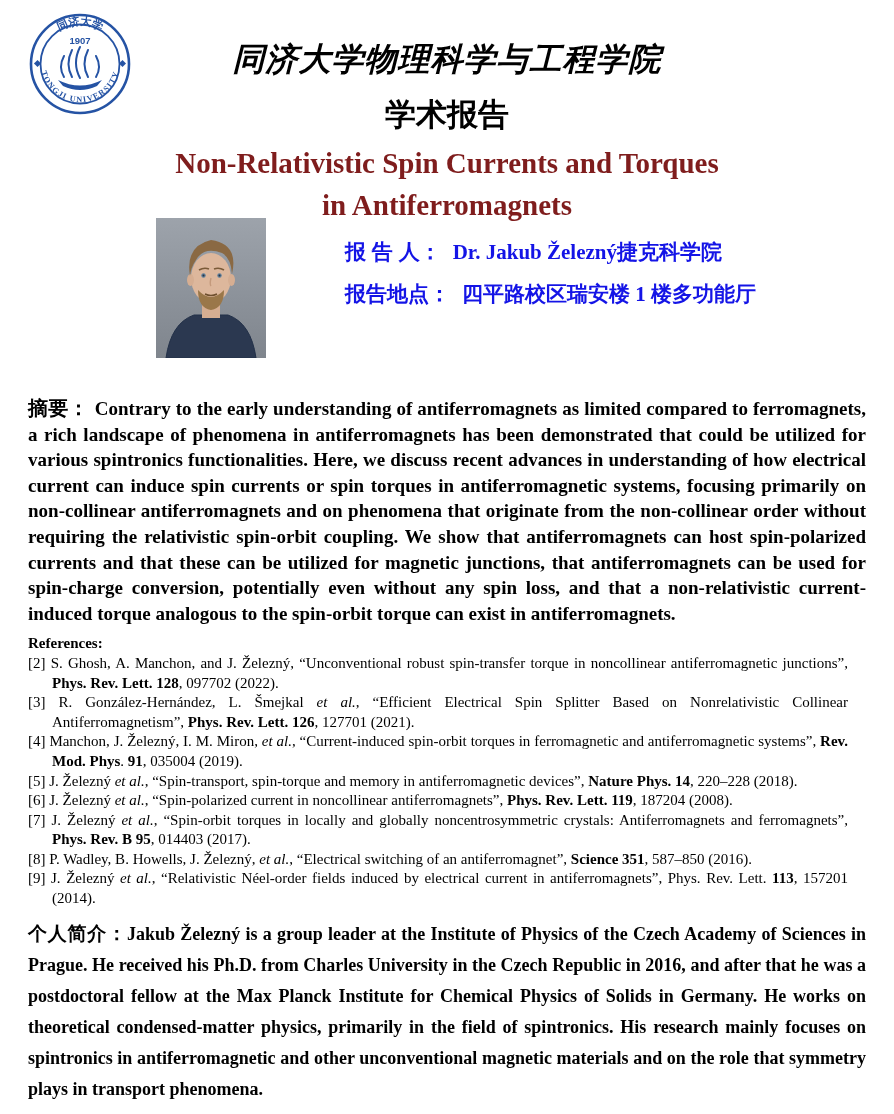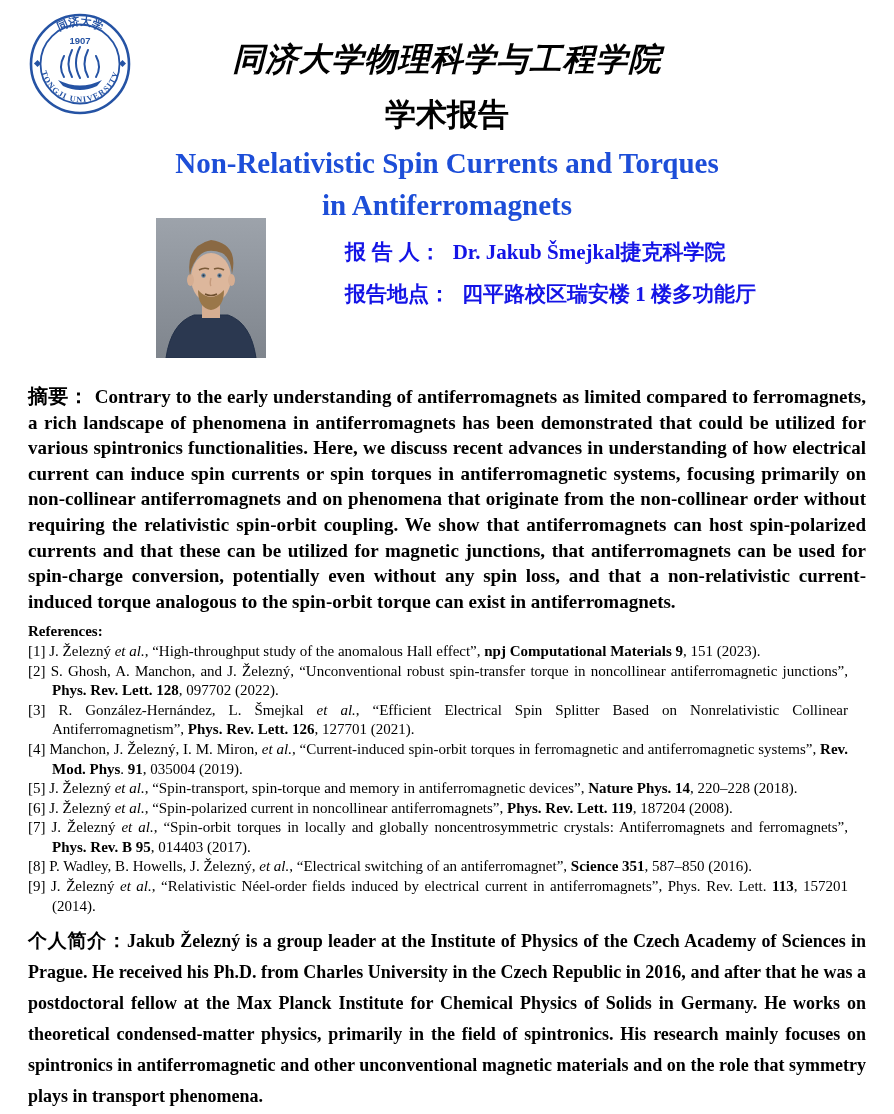--- a/index.html
+++ b/index.html
@@ -34,21 +34,21 @@
   .seminar-title {
     font-family: "Liberation Sans", sans-serif;
     font-weight: 900;
     font-size: 31px;
     line-height: 38px;
     margin-top: 16px;
   }
   .main-title {
     margin-top: 8px;
     text-align: center;
-    color: #1d4ed8;
+    color: #7f1d1d;
     font-weight: bold;
     font-size: 29px;
     line-height: 42px;
     font-family: "Liberation Serif", serif;
   }
 
   
   .speaker-section { position: relative; height: 142px; }
   .photo-frame {
     position: absolute;
@@ -63,21 +63,21 @@
     font-size: 21px;
     line-height: 41px;
     color: #1414e6;
   }
   .info-label { font-family: "Liberation Sans", sans-serif; margin-right: 12px; }
   .info-value { font-family: "Liberation Serif", serif; }
   .info-extra { font-family: "Liberation Sans", sans-serif; }
 
   
   .abstract {
-    margin: 16px 28px 0 28px;
+    margin: 28px 28px 0 28px;
     text-align: justify;
     font-weight: bold;
     font-size: 19px;
     line-height: 25.6px;
   }
   .abstract-label {
     font-family: "Liberation Sans", sans-serif;
     font-size: 20px;
     margin-right: 6px;
   }
@@ -183,33 +183,32 @@
         <circle cx="47.5" cy="57.5" r="1" fill="#2b3440"></circle>
         <circle cx="63.5" cy="57.5" r="1" fill="#2b3440"></circle>
 
         <path d="M 55,60 q -1.5,6 0,8" stroke="#c49a7c" stroke-width="1.4" fill="none"></path>
 
         <path d="M 42,72 Q 55,86 68,72 Q 68,90 55,92 Q 42,90 42,72 Z" fill="#9a7749"></path>
         <path d="M 49,76 q 6,3 12,0" stroke="#6e4f2e" stroke-width="1.5" fill="none"></path>
       </svg>
     </div>
     <div class="speaker-info">
-        <div class="info-line"><span class="info-label">报 告 人：</span><span class="info-value">Dr. Jakub Šmejkal</span><span class="info-extra">捷克科学院</span></div>
+        <div class="info-line"><span class="info-label">报 告 人：</span><span class="info-value">Dr. Jakub Železný</span><span class="info-extra">捷克科学院</span></div>
         <div class="info-line"><span class="info-label">报告地点：</span><span class="info-value">四平路校区瑞安楼 1 楼多功能厅</span></div>
       </div>
   </div>
 
   <div class="abstract">
     <span class="abstract-label">摘要：</span><span>Contrary to the early understanding of antiferromagnets as limited compared to ferromagnets, a rich landscape of phenomena in antiferromagnets has been demonstrated that could be utilized for various spintronics functionalities. Here, we discuss recent advances in understanding of how electrical current can induce spin currents or spin torques in antiferromagnetic systems, focusing primarily on non-collinear antiferromagnets and on phenomena that originate from the non-collinear order without requiring the relativistic spin-orbit coupling. We show that antiferromagnets can host spin-polarized currents and that these can be utilized for magnetic junctions, that antiferromagnets can be used for spin-charge conversion, potentially even without any spin loss, and that a non-relativistic current-induced torque analogous to the spin-orbit torque can exist in antiferromagnets.</span>
   </div>
 
   <div class="references">
     <div class="ref-heading">References:</div>
     <div>
-        <div class="ref-item"><span class="ref-num">[1] </span><span>J. Železný </span><span class="seg-i">et al.</span><span>, “High-throughput study of the anomalous Hall effect”, </span><span class="seg-b">npj Computational Materials 9</span><span>, 151 (2023).</span></div>
         <div class="ref-item"><span class="ref-num">[2] </span><span>S. Ghosh, A. Manchon, and J. Železný, “Unconventional robust spin-transfer torque in noncollinear antiferromagnetic junctions”, </span><span class="seg-b">Phys. Rev. Lett. 128</span><span>, 097702 (2022).</span></div>
         <div class="ref-item"><span class="ref-num">[3] </span><span>R. González-Hernández, L. Šmejkal </span><span class="seg-i">et al.</span><span>, “Efficient Electrical Spin Splitter Based on Nonrelativistic Collinear Antiferromagnetism”, </span><span class="seg-b">Phys. Rev. Lett. 126</span><span>, 127701 (2021).</span></div>
         <div class="ref-item"><span class="ref-num">[4] </span><span>Manchon, J. Železný, I. M. Miron, </span><span class="seg-i">et al.</span><span>, “Current-induced spin-orbit torques in ferromagnetic and antiferromagnetic systems”, </span><span class="seg-b">Rev. Mod. Phys</span><span>. </span><span class="seg-b">91</span><span>, 035004 (2019).</span></div>
         <div class="ref-item"><span class="ref-num">[5] </span><span>J. Železný </span><span class="seg-i">et al.</span><span>, “Spin-transport, spin-torque and memory in antiferromagnetic devices”, </span><span class="seg-b">Nature Phys. 14</span><span>, 220–228 (2018).</span></div>
         <div class="ref-item"><span class="ref-num">[6] </span><span>J. Železný </span><span class="seg-i">et al.</span><span>, “Spin-polarized current in noncollinear antiferromagnets”, </span><span class="seg-b">Phys. Rev. Lett. 119</span><span>, 187204 (2008).</span></div>
         <div class="ref-item"><span class="ref-num">[7] </span><span>J. Železný </span><span class="seg-i">et al.</span><span>, “Spin-orbit torques in locally and globally noncentrosymmetric crystals: Antiferromagnets and ferromagnets”, </span><span class="seg-b">Phys. Rev. B 95</span><span>, 014403 (2017).</span></div>
         <div class="ref-item"><span class="ref-num">[8] </span><span>P. Wadley, B. Howells, J. Železný, </span><span class="seg-i">et al.</span><span>, “Electrical switching of an antiferromagnet”, </span><span class="seg-b">Science 351</span><span>, 587–850 (2016).</span></div>
         <div class="ref-item"><span class="ref-num">[9] </span><span>J. Železný </span><span class="seg-i">et al.</span><span>, “Relativistic Néel-order fields induced by electrical current in antiferromagnets”, Phys. Rev. Lett. </span><span class="seg-b">113</span><span>, 157201 (2014).</span></div>
       </div>
   </div>

